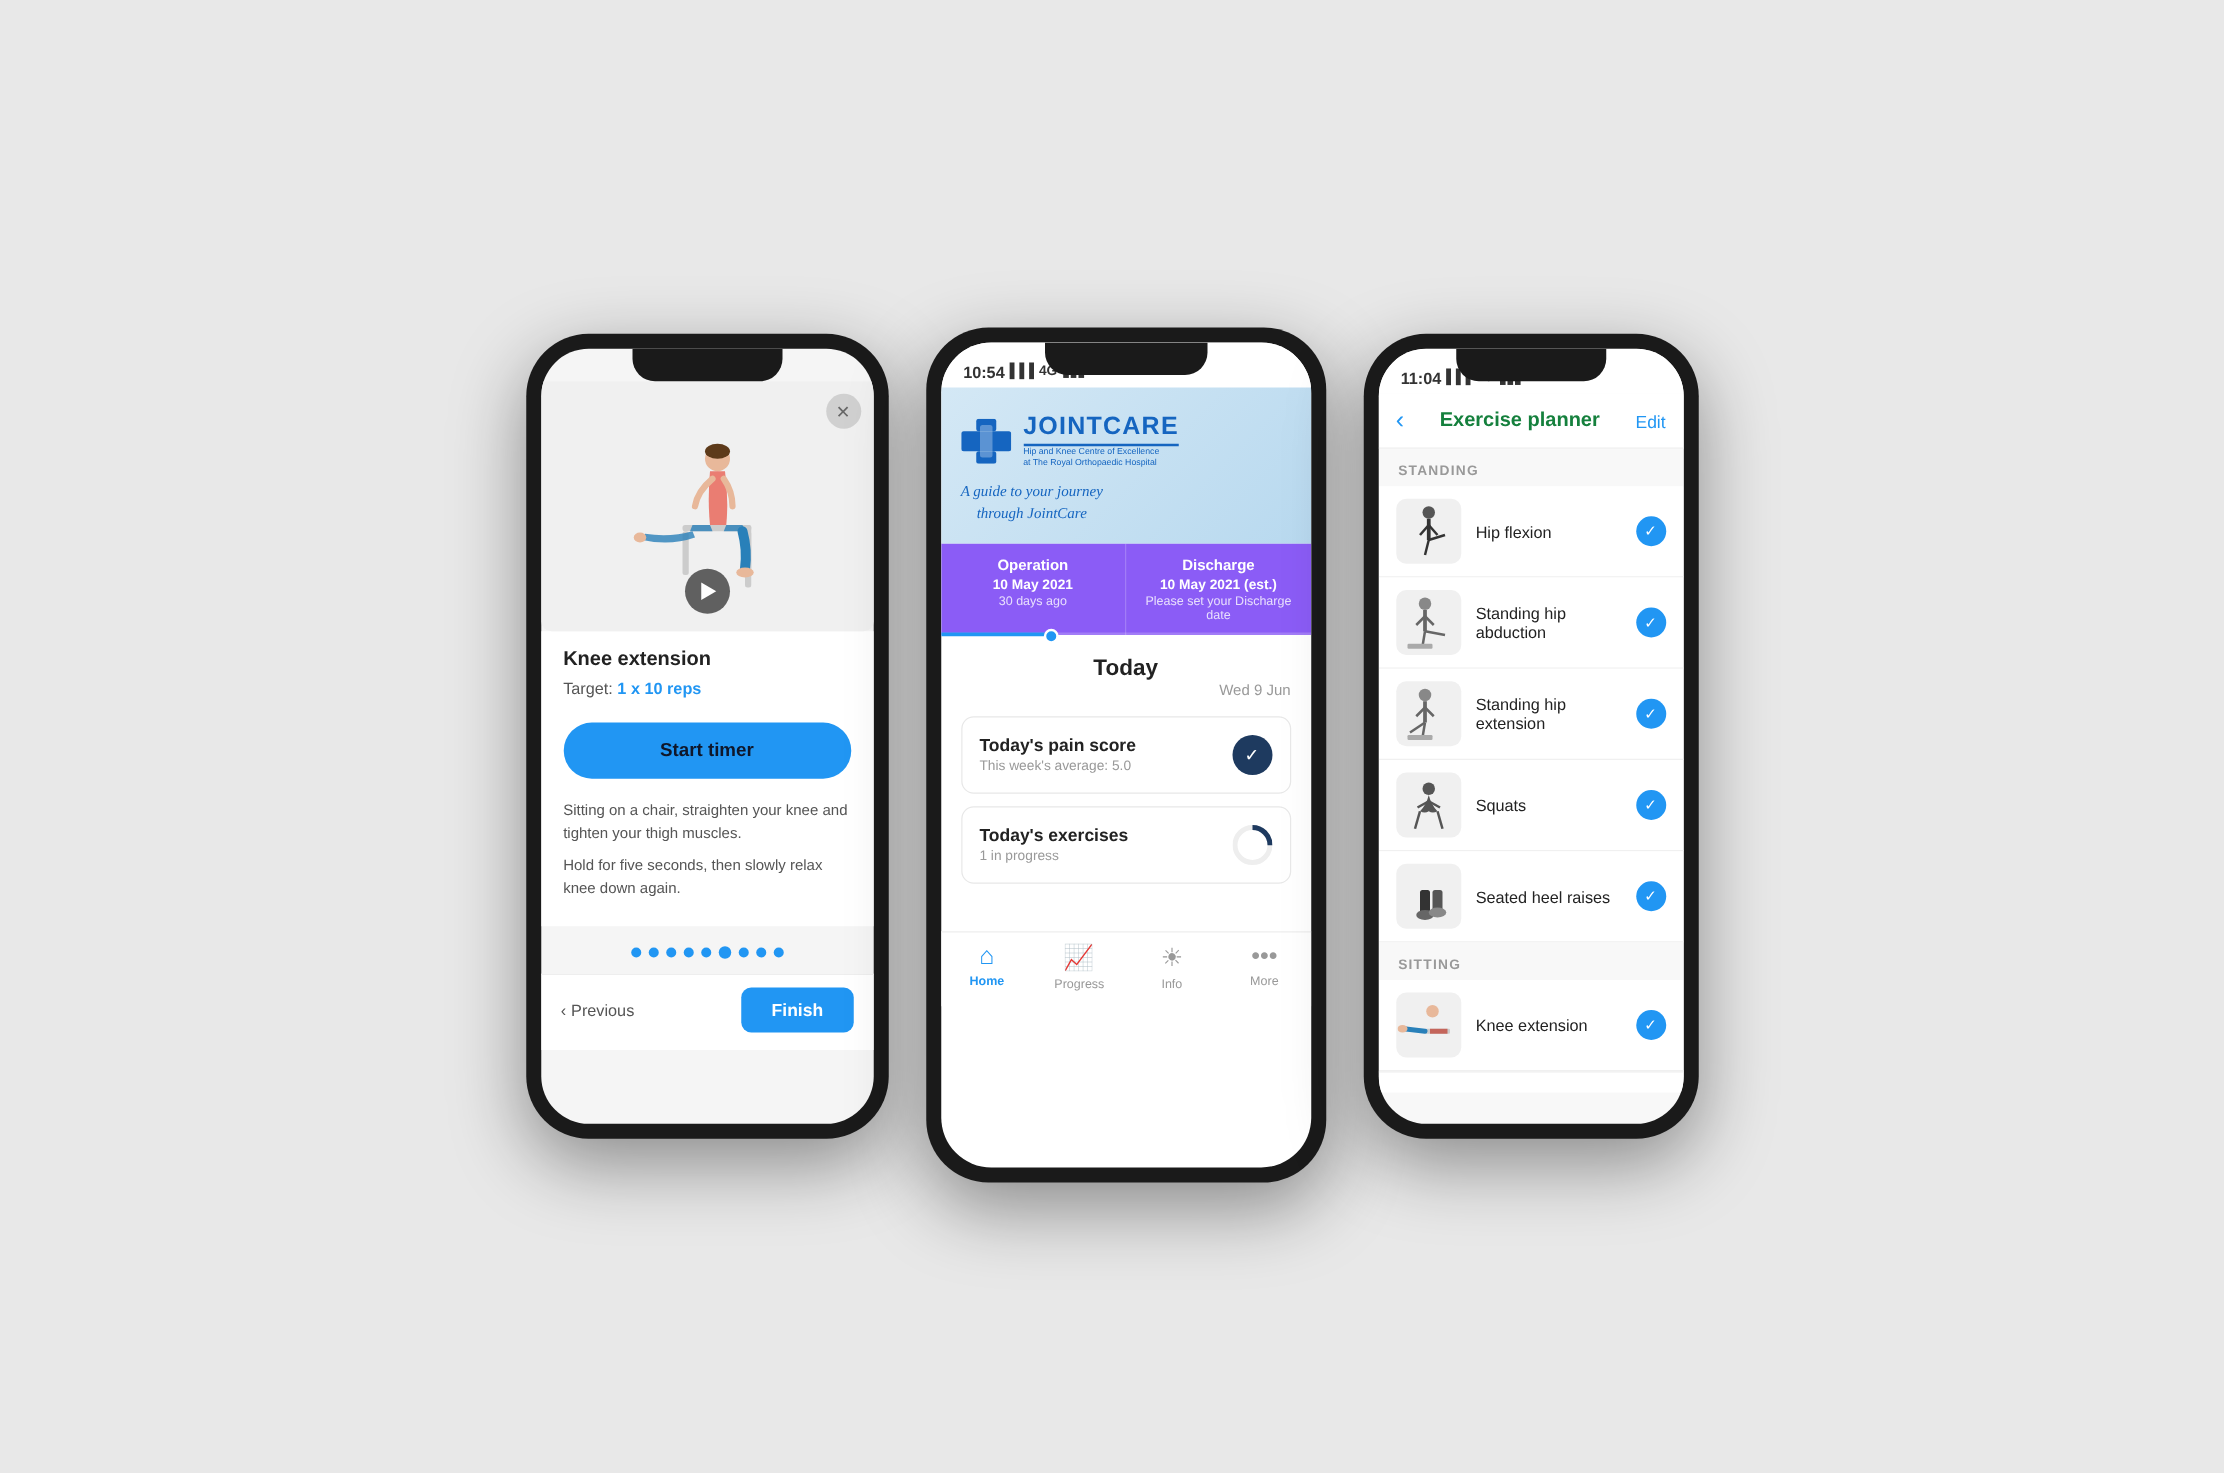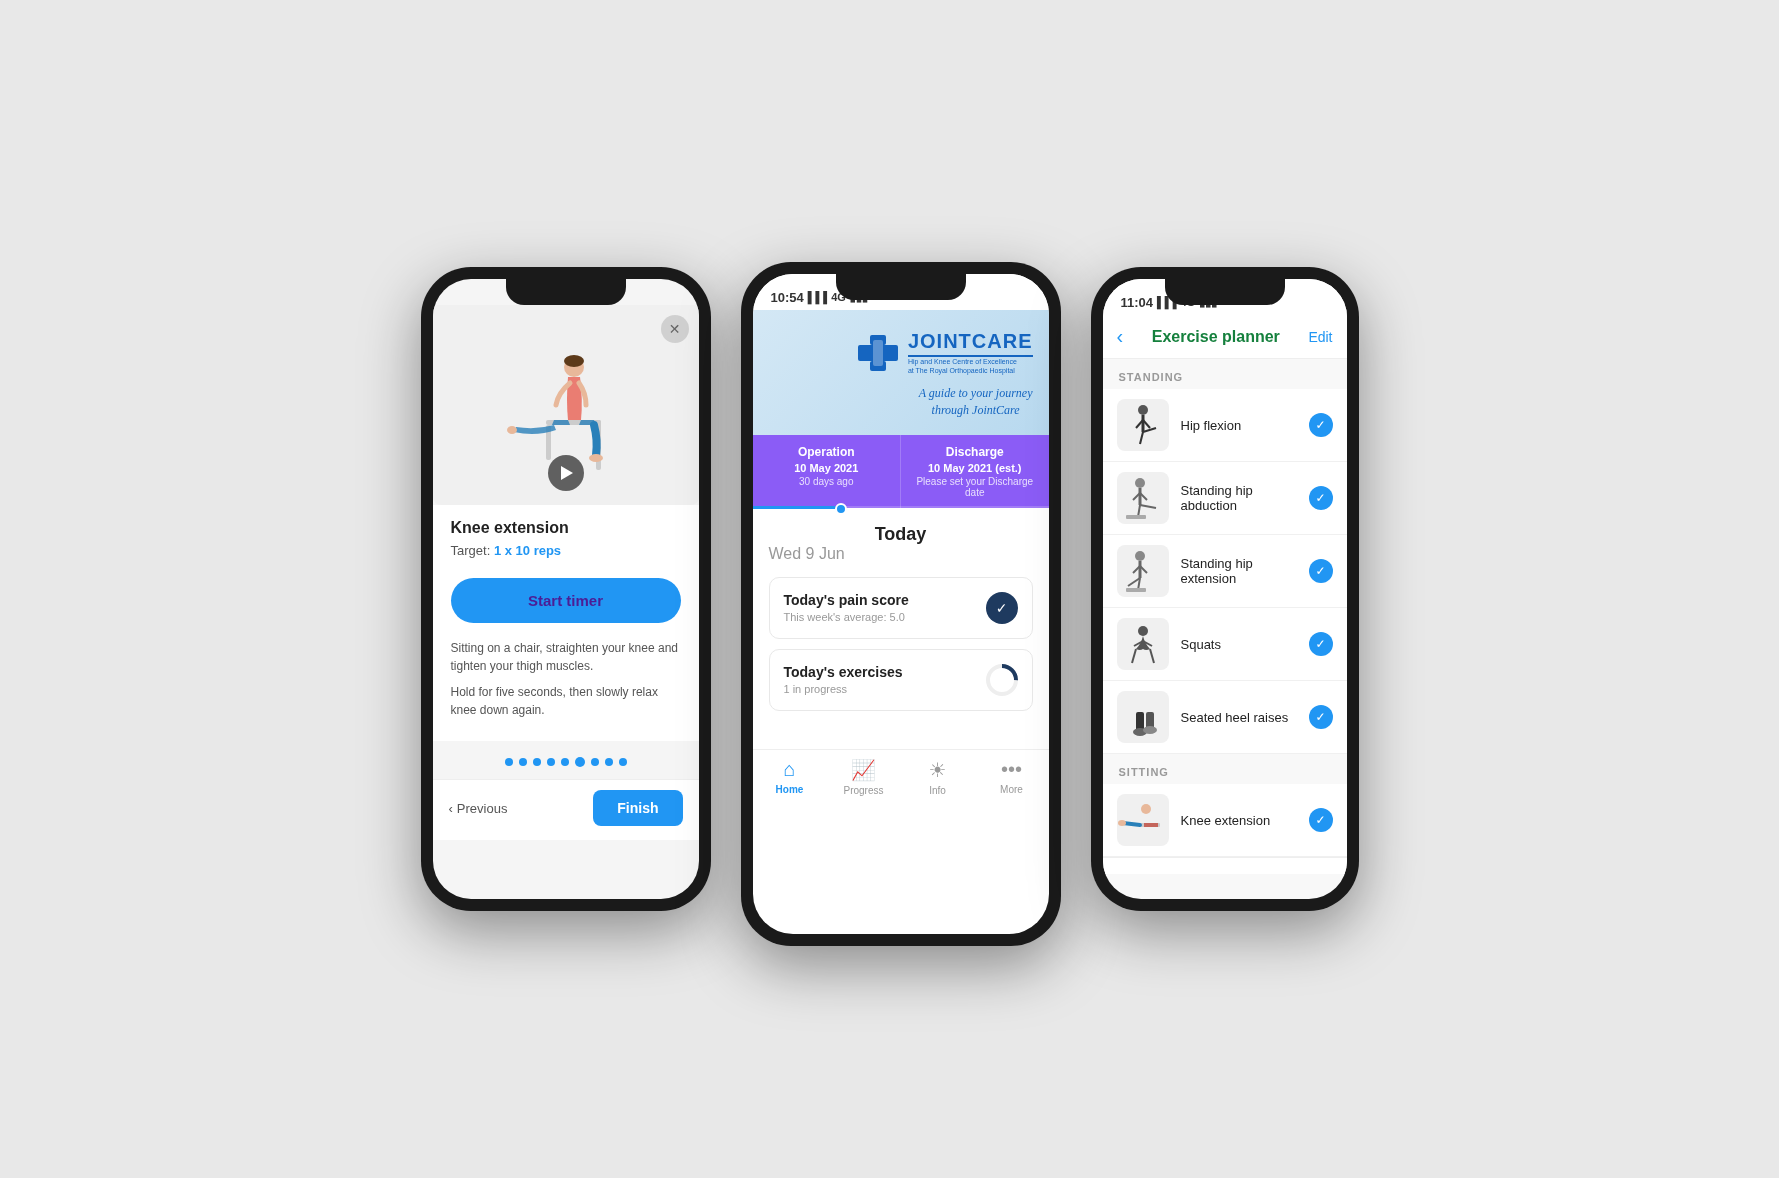--- a/index.html
+++ b/index.html
@@ -154,21 +154,21 @@
       color: #555;
       margin-bottom: 20px;
     }
     .target-highlight {
       color: #2196F3;
       font-weight: 600;
       margin-top: 32px;
     }
     .start-timer-btn {
       background: #2196F3;
-      color: #4c1d95;
+      color: #0f172a;
       border: none;
       border-radius: 30px;
       padding: 14px;
       width: 100%;
       font-size: 15px;
       font-weight: 600;
       cursor: pointer;
       margin-bottom: 16px;
     }
     .instruction-text {
@@ -223,21 +223,21 @@
 
     
     .middle-screen {
       background: #fff;
     }
     .banner-area {
       background: linear-gradient(135deg, #d4e8f5 0%, #b8d9ef 100%);
       padding: 20px 16px 16px;
       display: flex;
       flex-direction: column;
-      align-items: flex-end;
+      align-items: flex-start;
     }
     .logo-container {
       display: flex;
       align-items: center;
       gap: 10px;
       margin-bottom: 10px;
     }
     .logo-text-group {
       display: flex;
       flex-direction: column;
@@ -318,23 +318,23 @@
     .today-section {
       padding: 16px 16px 8px;
     }
     .today-title {
       font-size: 18px;
       font-weight: 700;
       color: #222;
       text-align: center;
     }
     .today-date {
-      font-size: 16px;
+      font-size: 12px;
       color: #999;
-      text-align: left;
+      text-align: right;
       margin-bottom: 14px;
     }
     .today-card {
       border: 1px solid #e8e8e8;
       border-radius: 10px;
       padding: 14px 14px;
       display: flex;
       justify-content: space-between;
       align-items: center;
       margin-bottom: 10px;

